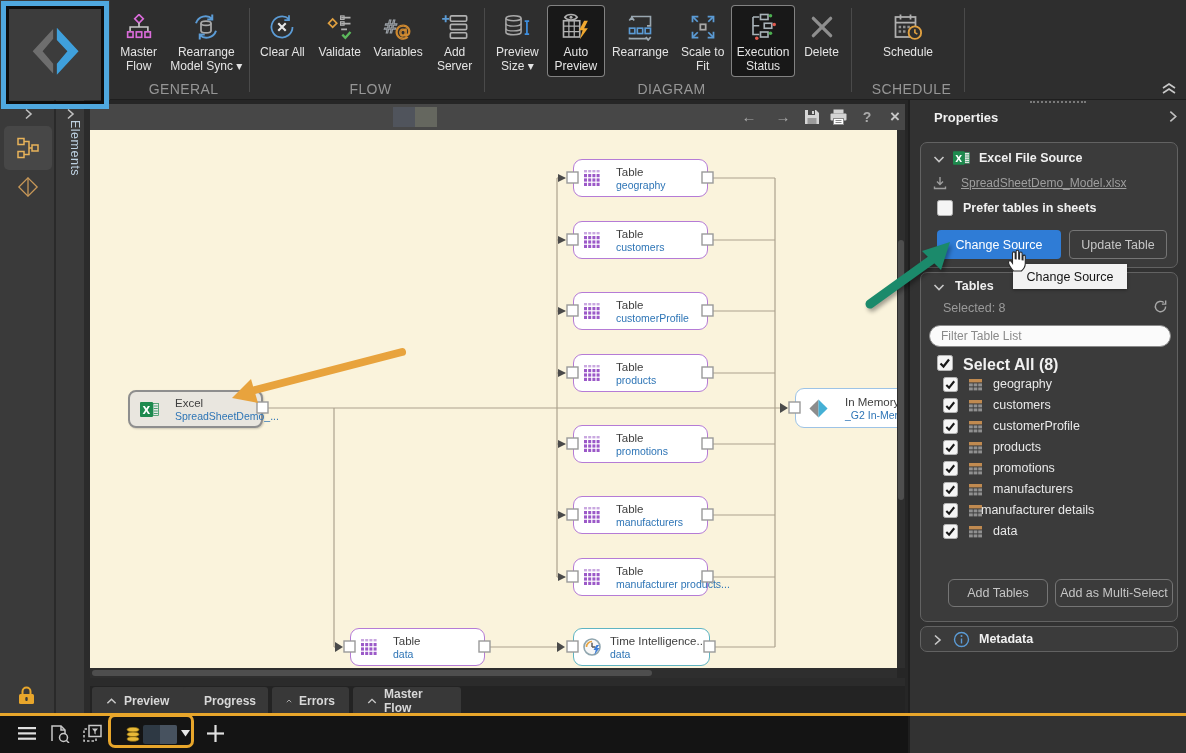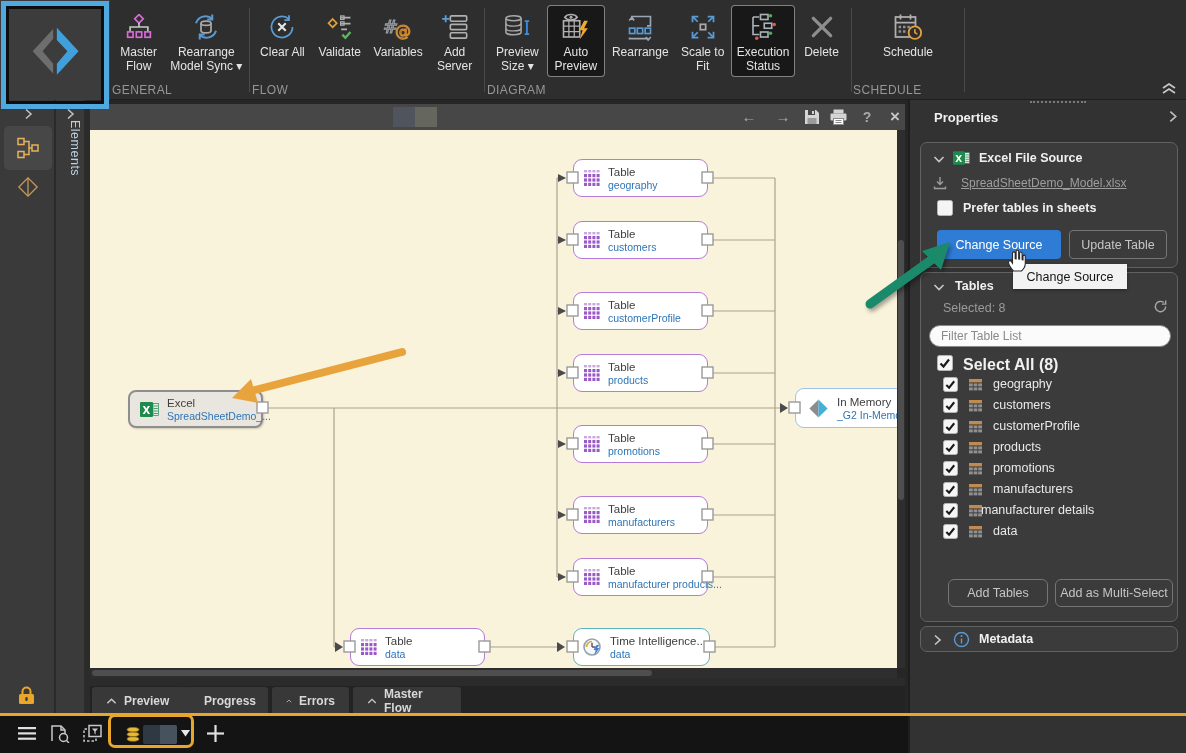--- a/index.html
+++ b/index.html
@@ -6,36 +6,36 @@
 html,body{width:1186px;height:753px;overflow:hidden}
 body{position:relative;background:#262626;font-family:"Liberation Sans",sans-serif;-webkit-font-smoothing:antialiased}
 .abs{position:absolute}
 svg{display:block}
 
 .ribbon{position:absolute;left:0;top:0;width:1186px;height:100px;background:#2E2E2E;border-bottom:1px solid #1E1E1E}
 .logo-tile{position:absolute;left:0;top:0;width:110px;height:100px;background:#3C3C3C;display:flex;align-items:center;justify-content:center}
 .logo-box{position:absolute;left:1px;top:1px;width:108px;height:108px;border:5px solid #4FA8DF;box-shadow:inset 0 0 0 3px #0E0E0E;z-index:40;pointer-events:none}
 .rdiv{position:absolute;top:8px;height:84px;width:1px;background:#4A4A4A}
 .rgroup{position:absolute;top:0;height:100px}
-.glabel{position:absolute;bottom:3px;left:0;right:0;text-align:left;color:#969696;font-size:12px;letter-spacing:.4px}
+.glabel{position:absolute;bottom:3px;left:7px;right:0;text-align:center;color:#969696;font-size:14px;letter-spacing:.4px}
 .ritems{display:flex;justify-content:space-evenly;align-items:flex-start;padding-top:6px}
 .ritem{display:flex;flex-direction:column;align-items:center;color:#E4E4E4;font-size:12px;text-align:center;line-height:1.15;padding:2px 3px;border-radius:3px}
 .ritem .ricon{height:38px;display:flex;align-items:center;justify-content:center}
 .ritem.active{background:#181818;box-shadow:0 0 0 1px #828282}
 .collapse-ribbon{position:absolute;right:8px;bottom:4px}
 
 .sidebar{position:absolute;left:0;top:100px;width:84px;height:616px;background:#3A3A3A}
 .sidebar .coldiv{position:absolute;left:54px;top:0;width:2px;height:100%;background:#2A2A2A}
 .side-tab{position:absolute;left:4px;top:26px;width:48px;height:44px;background:#474747;border-radius:5px;display:flex;align-items:center;justify-content:center}
 .v-elements{position:absolute;left:60px;top:20px;width:22px;color:#BDD0E0;font-size:12.5px;writing-mode:vertical-rl;letter-spacing:.5px}
 
 .cv-toolbar{position:absolute;left:90px;top:104px;width:815px;height:26px;background:#474747;display:block}
 .cv-tb-ic{position:absolute;top:3px;color:#A9A9A9;font-size:15px;font-weight:700;width:22px;text-align:center;line-height:20px}
 .canvas{position:absolute;left:90px;top:130px;width:807px;height:538px;background:#FAF3DC;overflow:hidden}
-.node{position:absolute;background:#FFFFFF;border:1.5px solid #B57BD6;border-radius:9px;display:flex;align-items:center;padding-left:10px;gap:8px;z-index:2}
+.node{position:absolute;background:#FFFFFF;border:1.5px solid #B57BD6;border-radius:9px;display:flex;align-items:center;padding-left:10px;gap:16px;z-index:2}
 .node .t1{font-size:11.5px;color:#3E3E3E}
 .node .t2{font-size:10.5px;color:#2E75B6;margin-top:1px;white-space:nowrap}
 .node.excel{background:#E9E6DF;border:2px solid #8E8E8E;border-radius:8px;box-shadow:1px 1px 2px rgba(0,0,0,.18)}
 .node.teal{border-color:#5FB4C2}
 .node.mem{border-color:#9DC3E6}
 .wires{position:absolute;left:0;top:0;z-index:5;pointer-events:none}
 .scroll-v{position:absolute;left:897px;top:130px;width:8px;height:538px;background:#2E2E2E}
 .scroll-v .thumb{position:absolute;left:1px;top:110px;width:6px;height:260px;background:#4E4E4E;border-radius:3px}
 .scroll-h{position:absolute;left:90px;top:668px;width:807px;height:10px;background:#2E2E2E}
 .scroll-h .thumb{position:absolute;left:2px;top:2px;width:560px;height:6px;background:#4E4E4E;border-radius:3px}

